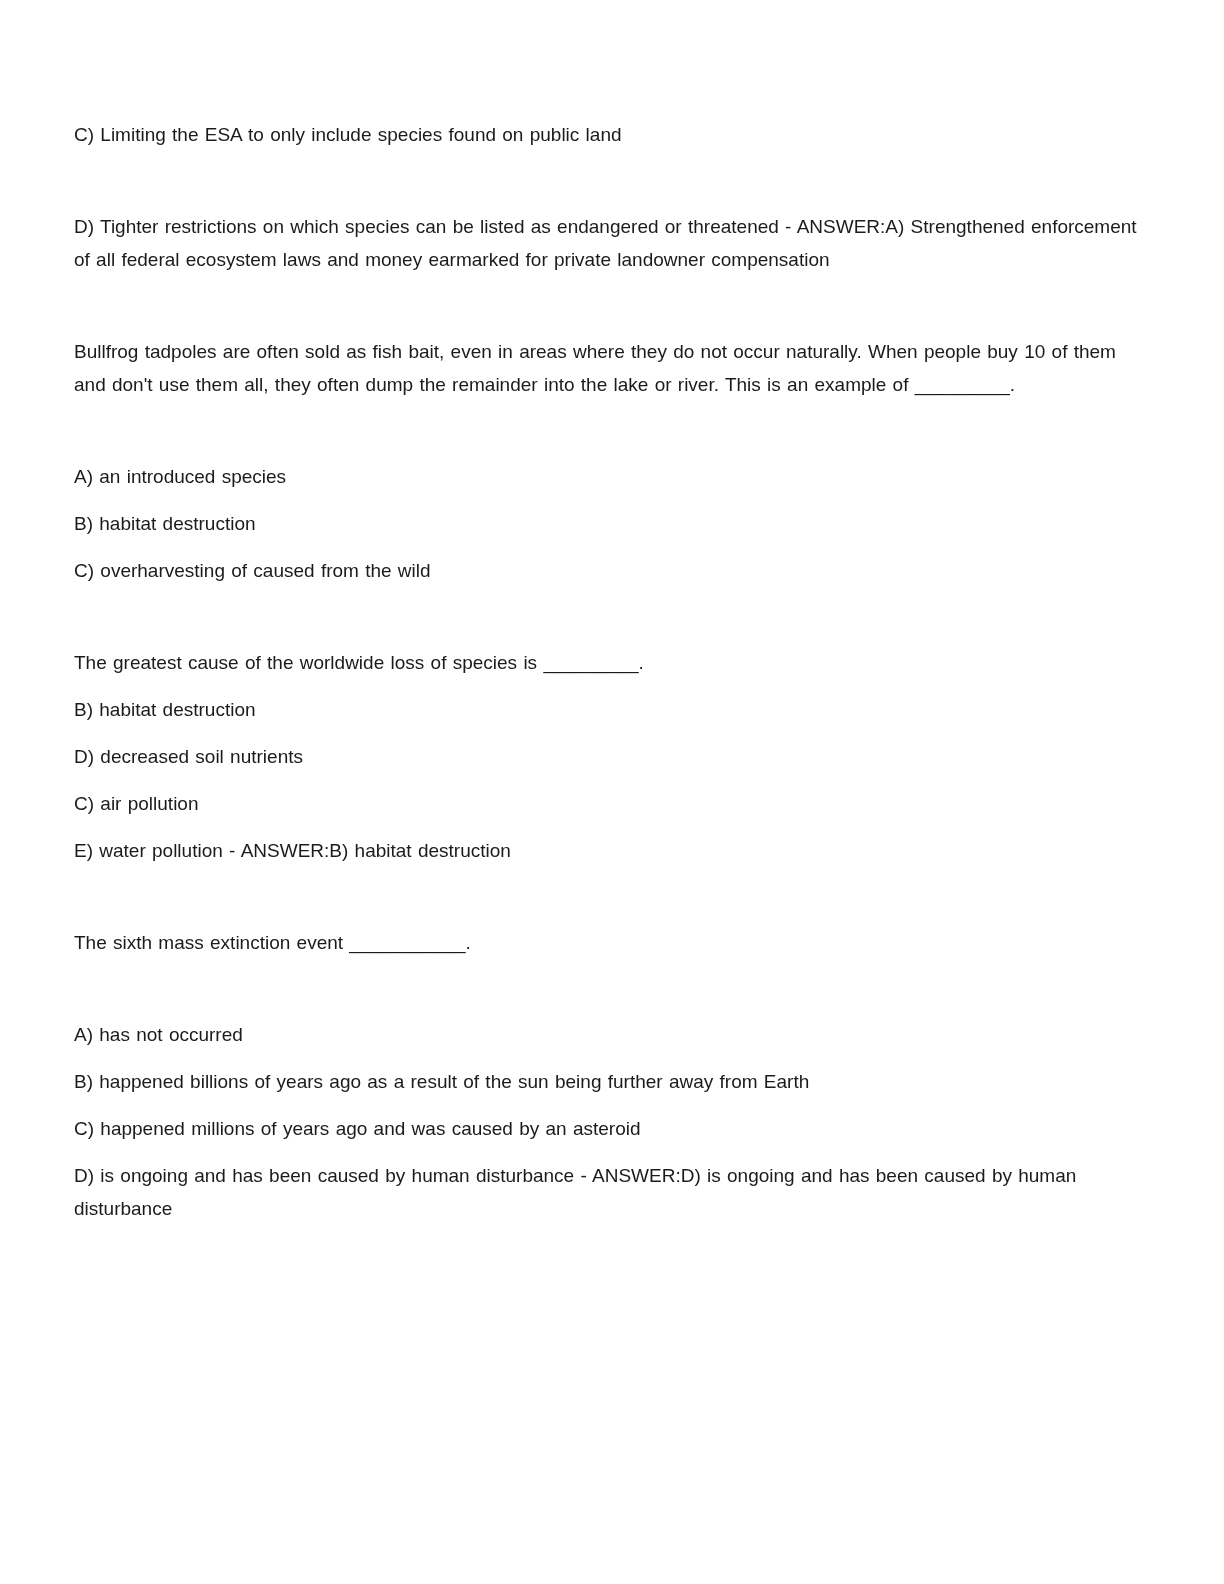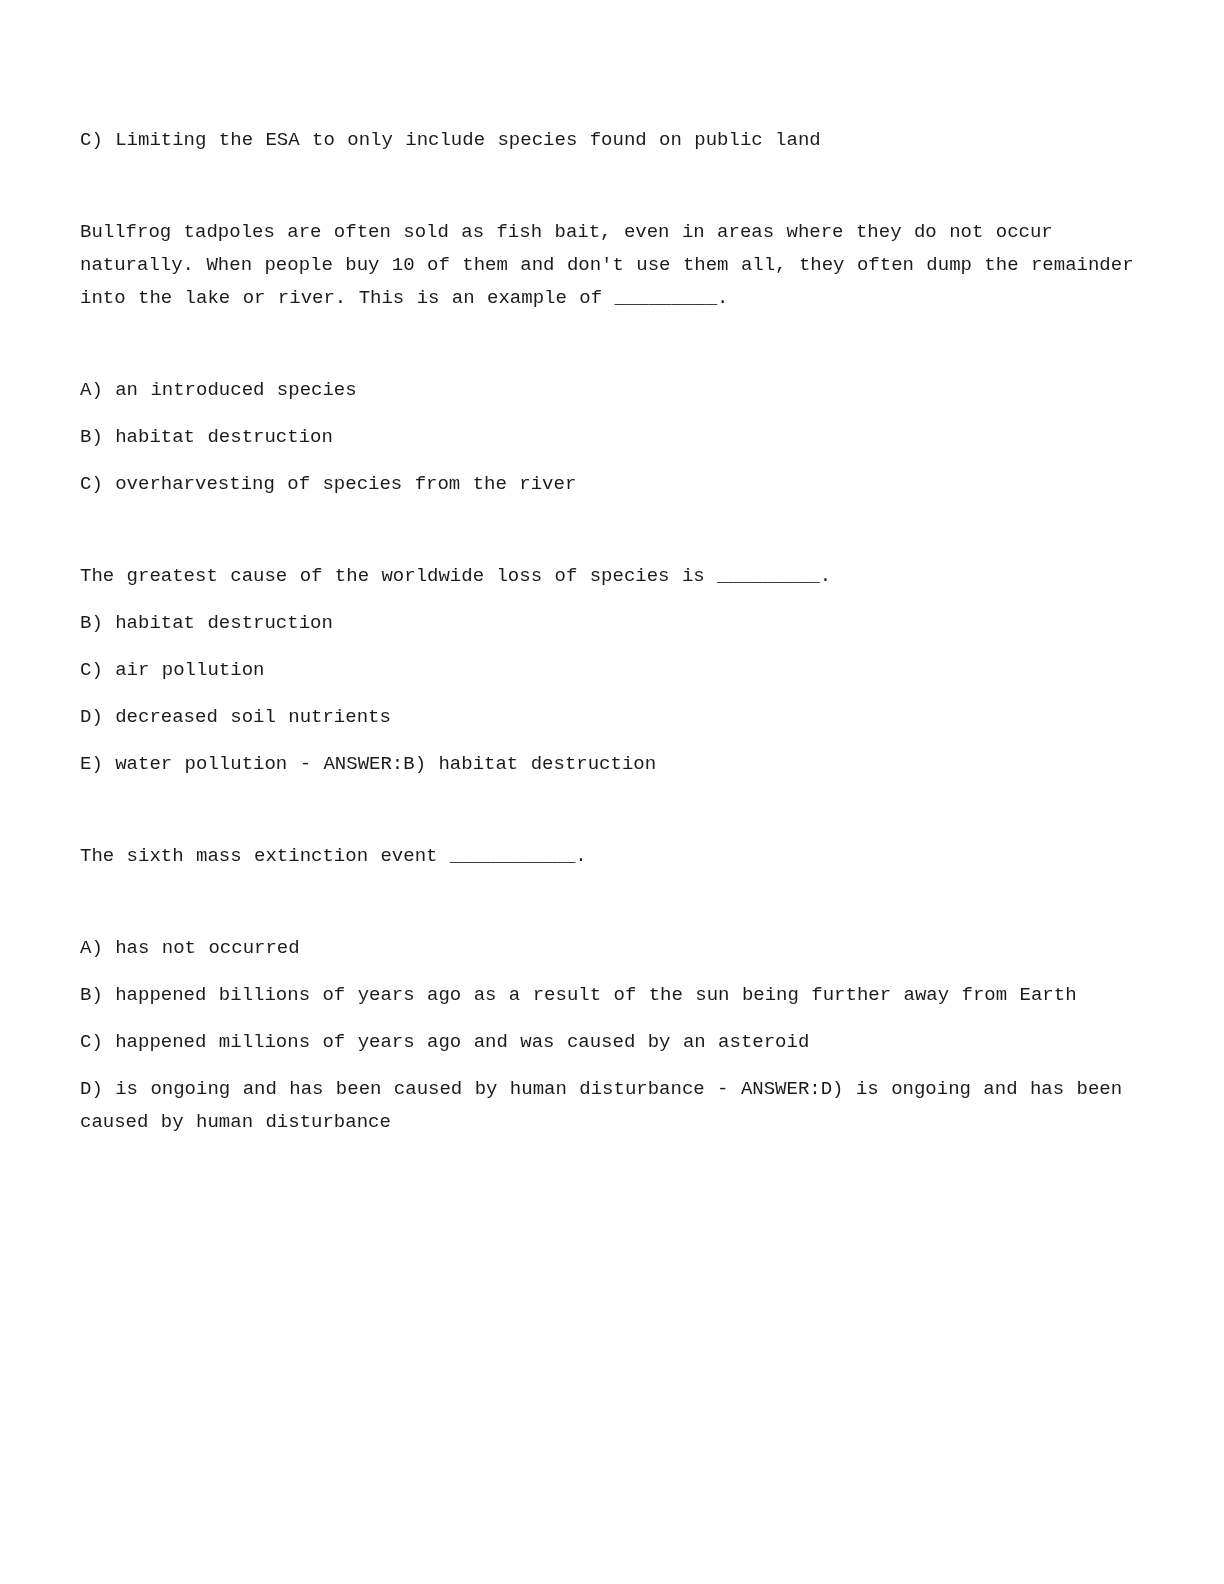--- a/index.html
+++ b/index.html
@@ -13,46 +13,46 @@
     margin: 0 auto;
     background: #ffffff;
     box-sizing: border-box;
     padding: 118px 76px 60px 74px;
     font-family: "Liberation Sans", "DejaVu Sans", sans-serif;
     font-size: 19px;
     line-height: 33px;
     color: #1b1b1b;
   }
   .para {
-    margin: 6px;
+    margin: 0;
     padding: 0;
     word-spacing: 1px;
-    font-family: Liberation Mono, monospace;
   }
   .mt-sm { margin-top: 14px; }
   .mt-lg { margin-top: 59px; }
 </style>
 </head>
 <body>
 
 <div class="page">
 
   <p class="para">C) Limiting the ESA to only include species found on public land</p>
+  <p class="para mt-lg">D) Tighter restrictions on which species can be listed as endangered or threatened - ANSWER:A) Strengthened enforcement of all federal ecosystem laws and money earmarked for private landowner compensation</p>
 
   <p class="para mt-lg">Bullfrog tadpoles are often sold as fish bait, even in areas where they do not occur naturally. When people buy 10 of them and don't use them all, they often dump the remainder into the lake or river. This is an example of _________.</p>
 
   <p class="para mt-lg">A) an introduced species</p>
   <p class="para mt-sm">B) habitat destruction</p>
-  <p class="para mt-sm">C) overharvesting of species from the river</p>
+  <p class="para mt-sm">C) overharvesting of caused from the wild</p>
 
   <p class="para mt-lg">The greatest cause of the worldwide loss of species is _________.</p>
 
   <p class="para mt-sm">B) habitat destruction</p>
+  <p class="para mt-sm">D) decreased soil nutrients</p>
   <p class="para mt-sm">C) air pollution</p>
-  <p class="para mt-sm">D) decreased soil nutrients</p>
   <p class="para mt-sm">E) water pollution - ANSWER:B) habitat destruction</p>
 
   <p class="para mt-lg">The sixth mass extinction event ___________.</p>
 
   <p class="para mt-lg">A) has not occurred</p>
   <p class="para mt-sm">B) happened billions of years ago as a result of the sun being further away from Earth</p>
   <p class="para mt-sm">C) happened millions of years ago and was caused by an asteroid</p>
   <p class="para mt-sm">D) is ongoing and has been caused by human disturbance - ANSWER:D) is ongoing and has been caused by human disturbance</p>
 
 </div>

